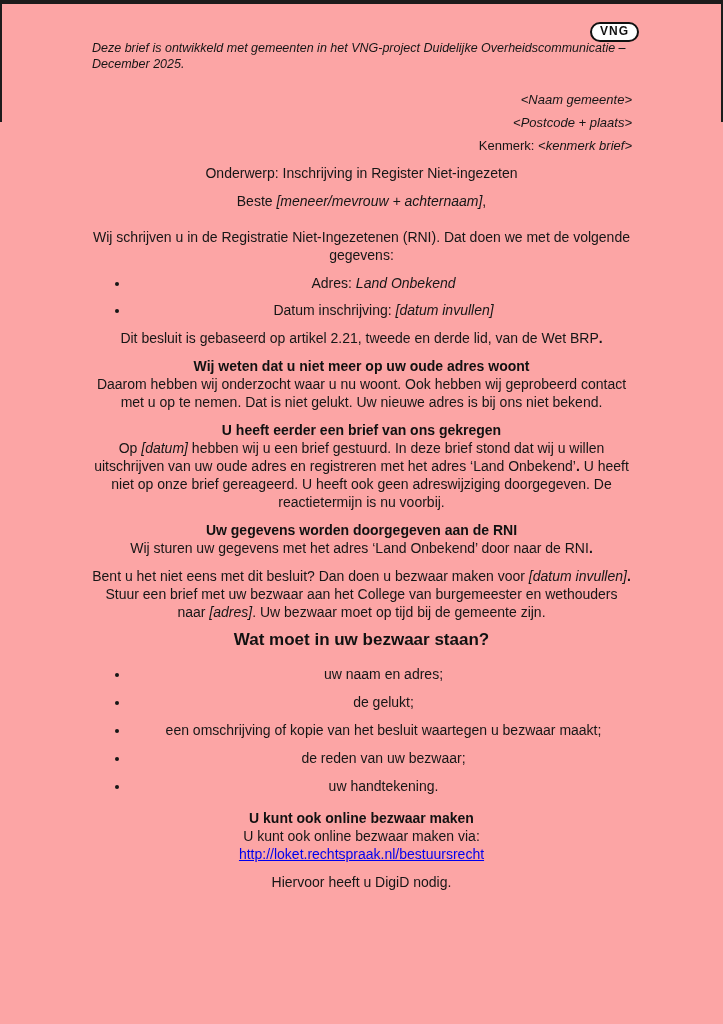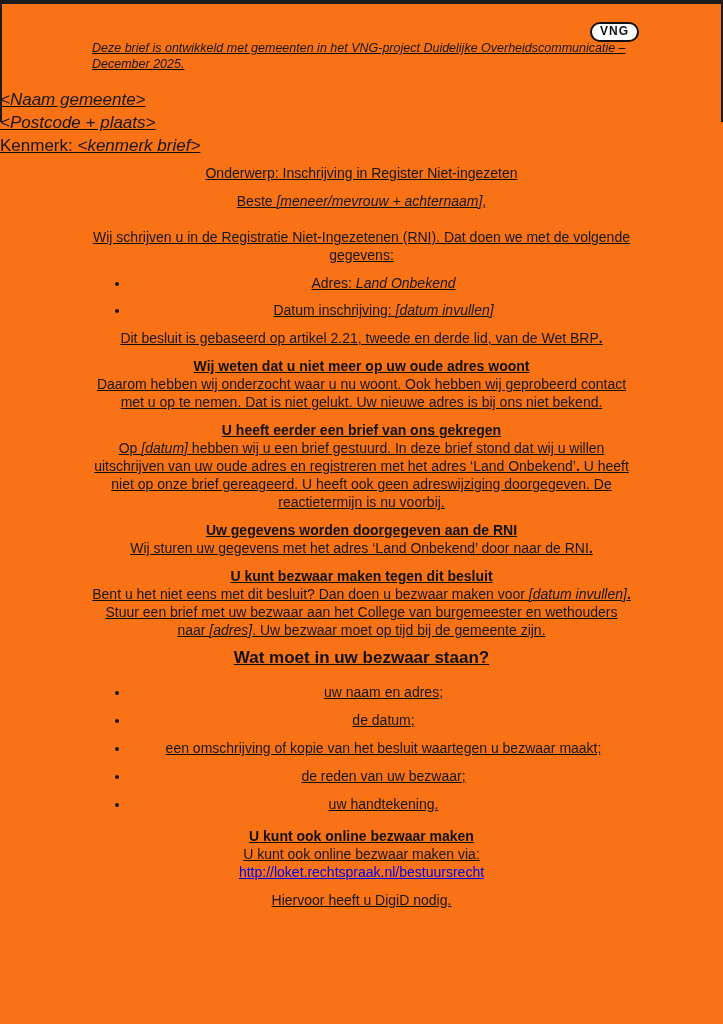--- a/index.html
+++ b/index.html
@@ -1,44 +1,43 @@
 <!DOCTYPE html>
 <html><head>
 <meta charset="utf-8">
 <style>
   html,body{margin:0;padding:0;background:#ffffff;}
   .page{
     position:relative;
     width:723px;height:1024px;
-    background:#f97316;
+    background:#fca5a5;
     overflow:hidden;
     font-family:"Liberation Sans","DejaVu Sans",sans-serif;
     color:#111111;
-    text-decoration:underline;
   }
   
   .top-edge{position:absolute;top:0;left:0;width:723px;height:4px;background:#1c1c1c;}
   .left-edge{position:absolute;top:0;left:0;width:2px;height:122px;background:#1c1c1c;}
   .right-edge{position:absolute;top:0;right:0;width:2px;height:122px;background:#1c1c1c;}
 
   .header{position:relative;padding-top:22px;}
   .vng-logo{
     position:absolute;top:22px;right:84px;
     border:2.5px solid #111;border-radius:12px;
     padding:0px 8px 1px 8px;
     font-weight:bold;font-size:12px;letter-spacing:1px;
     line-height:15px;color:#111;background:#fff;
   }
   .disclaimer{
     margin:18px 0 0 92px;width:534px;
     font-style:italic;font-size:12.5px;line-height:16px;color:#161616;
   }
   .address-block{
     margin:16px 91px 0 0;
-    text-align:left;font-size:17px;line-height:23px;color:#161616;
+    text-align:right;font-size:13px;line-height:23px;color:#161616;
   }
   .letter-body{
     margin:7px 86px 0 86px;width:551px;
     font-size:14px;line-height:18px;color:#161616;text-align:center;
   }
   .letter-body p{margin:0 0 10px 0;}
   .letter-body .gap-lg{margin-bottom:18px;}
   .section{margin:0 0 10px 0;}
   .section h3{margin:0;font-size:14px;line-height:18px;font-weight:bold;color:#111;}
   .section .sec-body{margin:0;}
@@ -84,27 +83,26 @@
       </div>
       <div class="section">
         <h3>U heeft eerder een brief van ons gekregen</h3>
         <p class="sec-body"><span>Op </span><span class="it">[datum]</span><span> hebben wij u een brief gestuurd. In deze brief stond dat wij u willen uitschrijven van uw oude adres en registreren met het adres ‘Land Onbekend’</span><span class="bd">.</span><span> U heeft niet op onze brief gereageerd. U heeft ook geen adreswijziging doorgegeven. De reactietermijn is nu voorbij.</span></p>
       </div>
       <div class="section">
         <h3>Uw gegevens worden doorgegeven aan de RNI</h3>
         <p class="sec-body"><span>Wij sturen uw gegevens met het adres ‘Land Onbekend’ door naar de RNI</span><span class="bd">.</span></p>
       </div>
       <div class="section">
-        <h3>U kunt bezwaar maken tegen dit besluit</h3>
         <p class="sec-body"><span>Bent u het niet eens met dit besluit? Dan doen u bezwaar maken voor </span><span class="it">[datum invullen]</span><span class="bd">.</span><span> Stuur een brief met uw bezwaar aan het College van burgemeester en wethouders</span><br><span>naar </span><span class="it">[adres]</span><span>. Uw bezwaar moet op tijd bij de gemeente zijn.</span></p>
       </div>
       <h3 class="standalone">Wat moet in uw bezwaar staan?</h3>
       <ul class="loose">
         <li><span>uw naam en adres;</span></li>
-        <li><span>de datum;</span></li>
+        <li><span>de gelukt;</span></li>
         <li><span>een omschrijving of kopie van het besluit waartegen u bezwaar maakt;</span></li>
         <li><span>de reden van uw bezwaar;</span></li>
         <li><span>uw handtekening.</span></li>
       </ul>
       <div class="section">
         <h3>U kunt ook online bezwaar maken</h3>
         <p class="sec-body"><span>U kunt ook online bezwaar maken via:</span><br><a href="#" class="link">http://loket.rechtspraak.nl/bestuursrecht</a></p>
       </div>
       <p><span>Hiervoor heeft u DigiD nodig.</span></p>
     </div>

